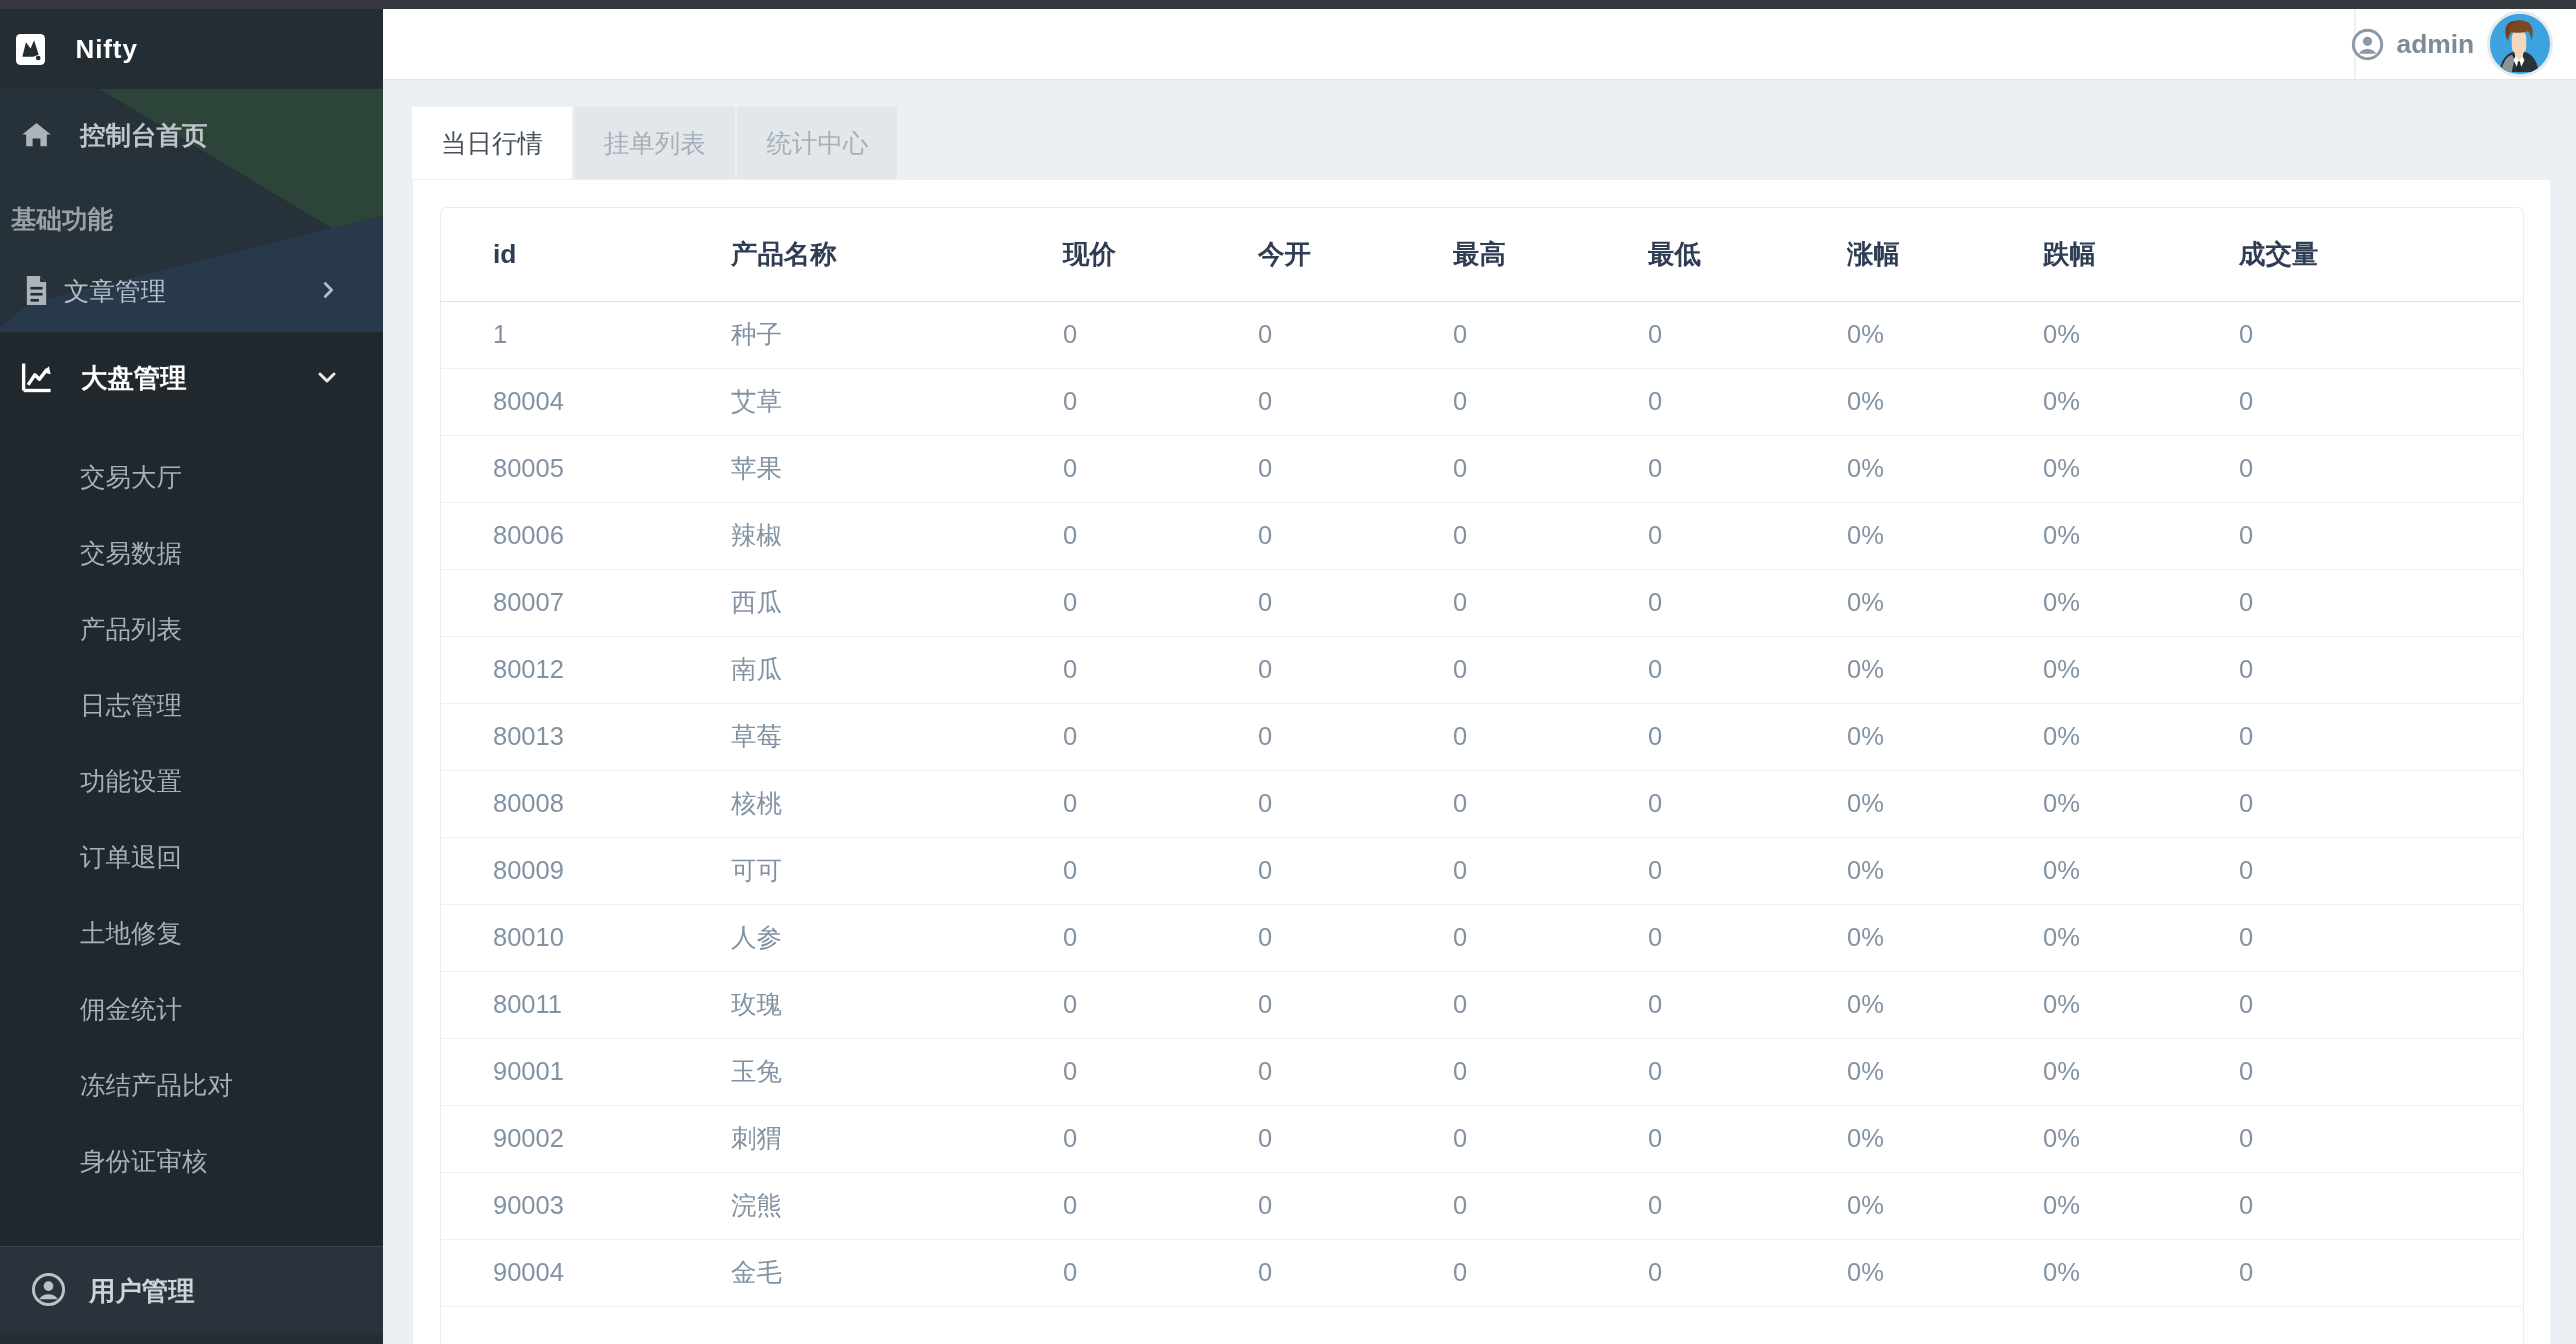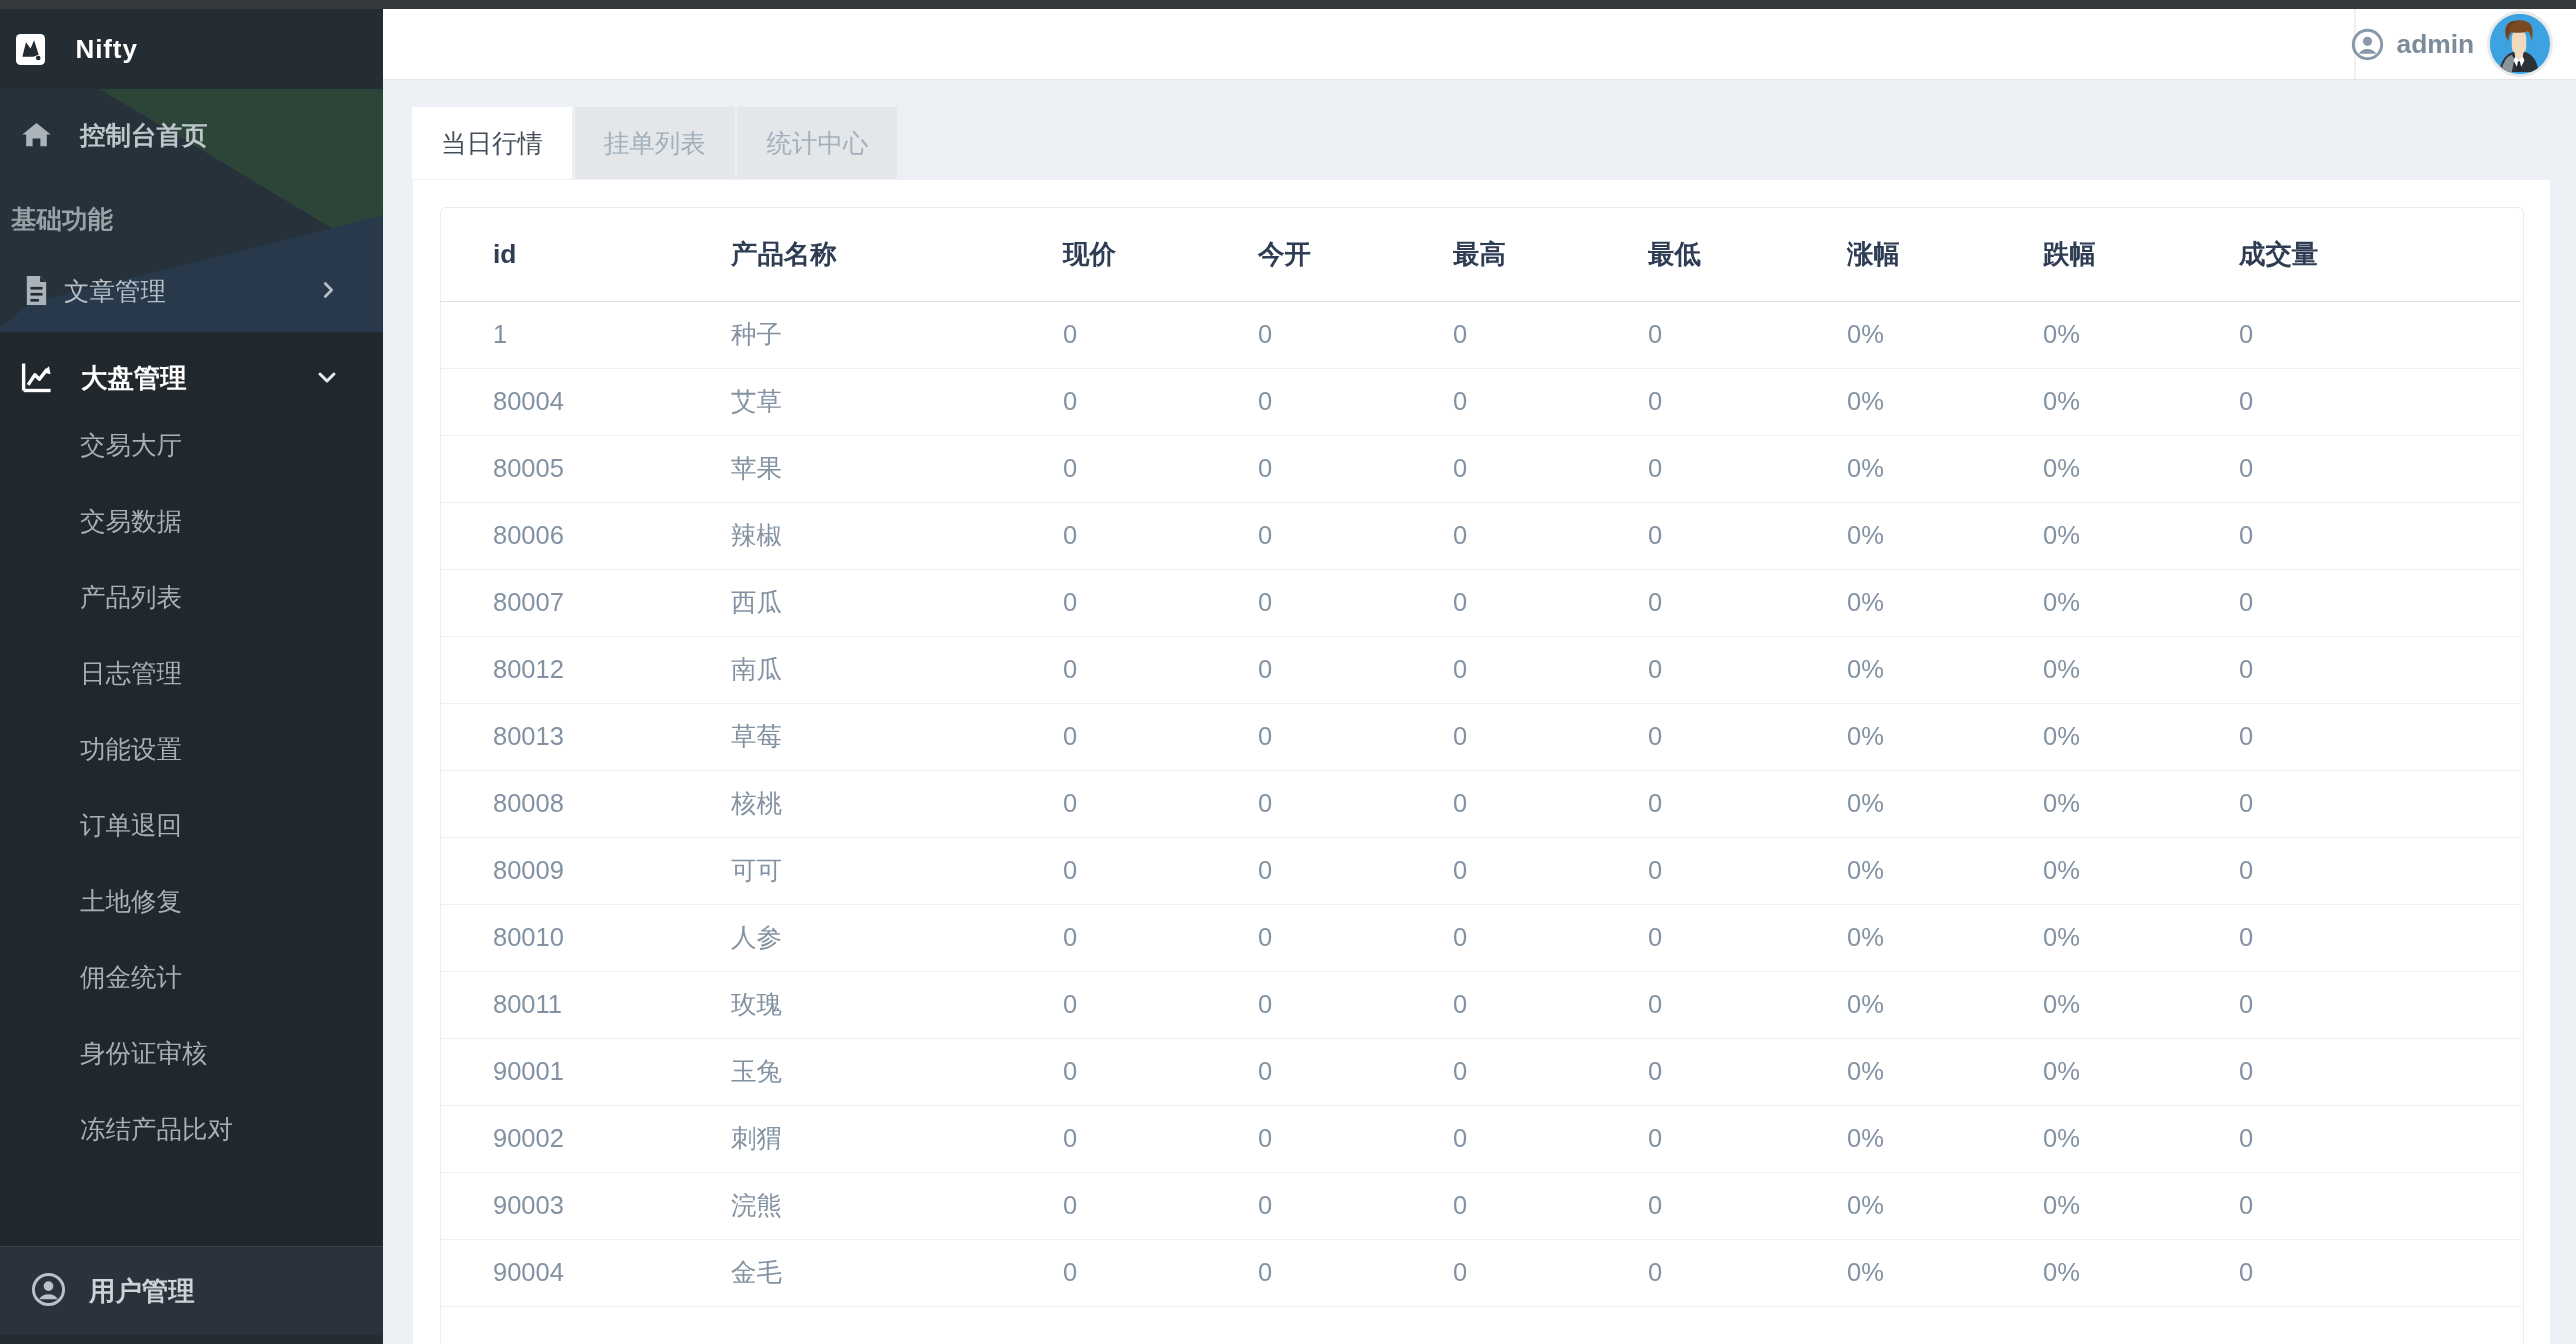--- a/index.html
+++ b/index.html
@@ -28,21 +28,21 @@
   .section-label { position:absolute; top:193px; left:11px; color:#98a2a8; font-size:25.5px; font-weight:600; }
   .nav-article { top:246px; height:73px; }
   .nav-article .mi { margin-left:22px; }
   .nav-article .lbl { margin-left:13px; color:#b5bfc5; font-size:25.5px; }
   .chev { position:absolute; right:44px; }
 
   .menu-open { position:absolute; top:324px; left:0; width:100%; height:923px; background:#20272d; }
   .menu-open-header { position:relative; height:91px; display:flex; align-items:center; cursor:pointer; }
   .menu-open-header .mi { margin-left:18px; }
   .menu-open-header .lbl { margin-left:27px; color:#ffffff; font-size:26.4px; font-weight:bold; }
-  .submenu { position:absolute; top:74px; left:0; width:100%; list-style:none; }
+  .submenu { position:absolute; top:106px; left:0; width:100%; list-style:none; }
   .submenu li { height:76px; display:flex; align-items:center; padding-left:80px; color:#a6b0b7; font-size:25.5px; cursor:pointer; }
 
   .nav-user { top:1237px; height:89px; background:#2a333b; border-top:1.8px solid #39434b;padding-left:8px; }
   .nav-user .mi { margin-left:23px; }
   .nav-user .lbl { margin-left:23px; color:#ccd4d9; font-size:26.4px; font-weight:bold; }
 
   
   .main { position:absolute; left:383px; top:9px; width:2193px; height:1336px; background:#eceff3; }
   .hdr { position:absolute; top:0; left:0; width:100%; height:71px; background:#fff; border-bottom:1.8px solid #e3e5e7; }
   .hdr-divider { position:absolute; right:220px; top:0; width:1.8px; height:100%; background:#f0f0f0; }
@@ -130,22 +130,22 @@
     </div>
     <ul class="submenu" id="submenu">
         <li>交易大厅</li>
         <li>交易数据</li>
         <li>产品列表</li>
         <li>日志管理</li>
         <li>功能设置</li>
         <li>订单退回</li>
         <li>土地修复</li>
         <li>佣金统计</li>
+        <li>冻结产品比对</li>
         <li>身份证审核</li>
-        <li>冻结产品比对</li>
       </ul>
   </div>
 
   <div class="nav-row nav-user">
     <span class="mi">
       <svg width="35" height="35" viewBox="0 0 36 36">
           <circle cx="18" cy="18" r="15.5" fill="none" stroke="#b9c2c8" stroke-width="3"></circle>
           <circle cx="18" cy="14.5" r="5" fill="#b9c2c8"></circle>
           <path d="M8.5 28 a10.5 9 0 0 1 19 0" fill="#b9c2c8"></path>
         </svg>

